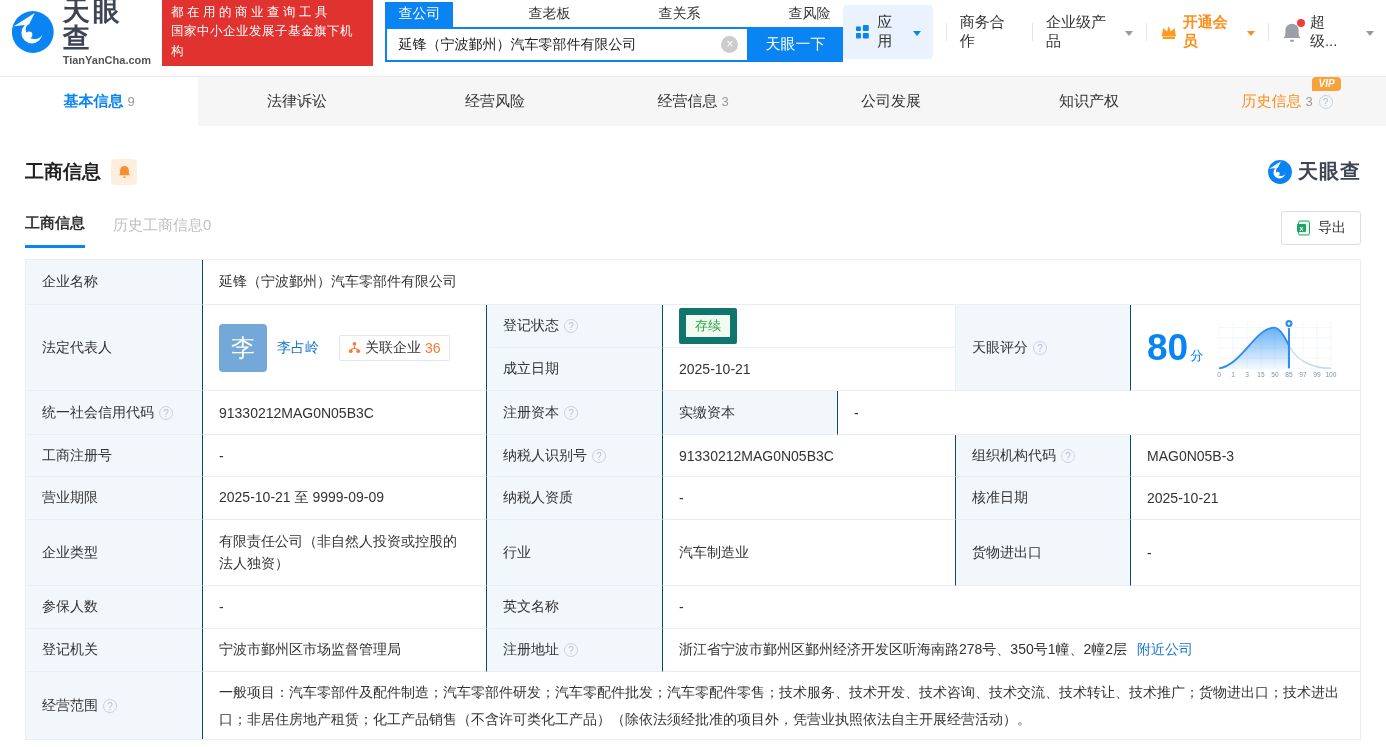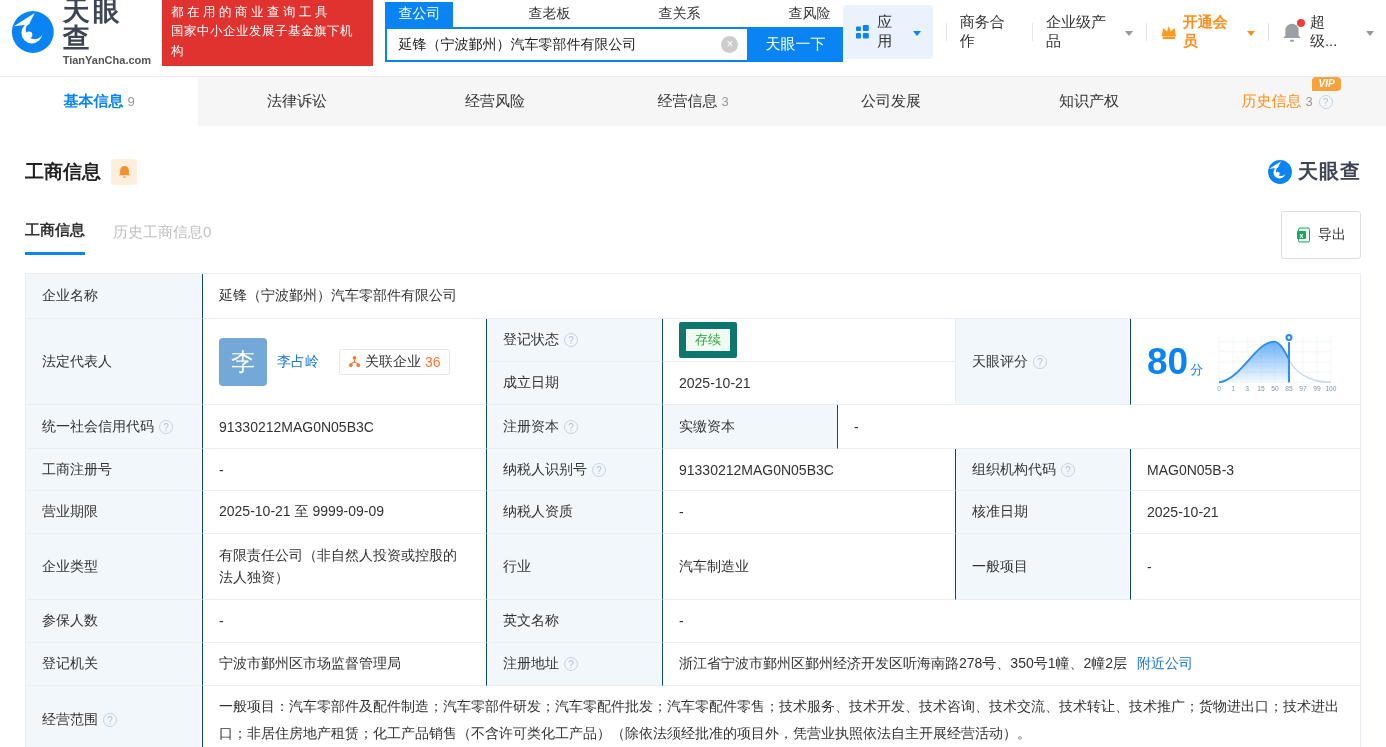--- a/index.html
+++ b/index.html
@@ -51,21 +51,21 @@
   .content { padding:0 25px; }
   .sec-head { display:flex; align-items:center; margin-top:32px; }
   .sec-head h2 { font-size:19px; color:#222; display:inline-block; }
   .bell-badge { display:inline-flex; align-items:center; justify-content:center; width:26px; height:26px; background:#fdeedd; border-radius:4px; margin-left:10px; cursor:pointer; }
   .sec-logo { margin-left:auto; display:flex; align-items:center; gap:5px; }
   .sec-logo span { font-size:20px; font-weight:bold; color:#3d4454; letter-spacing:1px; }
   .subtabs-row { display:flex; align-items:center; margin-top:26px; }
   .subtab { font-size:15px; color:#333; margin-right:28px; padding-bottom:12px; cursor:pointer; }
   .subtab.active { border-bottom:3px solid #0b84f3; font-weight:bold; }
   .subtab.dim { color:#c0c0c0; }
-  .export { margin-left:auto; display:flex; align-items:center; gap:6px; background:#fff; border:1px solid #ddd; border-radius:3px; padding:14px 14px; font-size:14px; color:#333; cursor:pointer; font-family:inherit; margin-bottom:6px; }
+  .export { margin-left:auto; display:flex; align-items:center; gap:6px; background:#fff; border:1px solid #ddd; border-radius:3px; padding:7px 14px; font-size:14px; color:#333; cursor:pointer; font-family:inherit; margin-bottom:6px; }
 
   
   .tbl { border:1px solid #e8eef4; margin-top:8px; font-size:14px; }
   .trow { display:flex; }
   .cell { display:flex; align-items:center; padding:0 16px; border-right:1px solid #0c4a6e; border-bottom:1px solid #e8eef4; min-height:100%; }
   .lc { background:#f2f7fb; color:#333; }
   .vc { background:#fff; color:#333; }
   .w1 { width:177px; flex:none; }
   .w2 { width:284px; flex:none; }
   .w3 { width:176px; flex:none; }
@@ -387,21 +387,21 @@
       <div class="trow h66">
         <div class="cell lc w1">
             <span>企业类型</span>
           </div>
         <div class="cell vc w2 wrap2">有限责任公司（非自然人投资或控股的法人独资）</div>
         <div class="cell lc w3">
             <span>行业</span>
           </div>
         <div class="cell vc w4">汽车制造业</div>
         <div class="cell lc w5">
-            <span>一般项目</span>
+            <span>货物进出口</span>
           </div>
         <div class="cell vc grow">-</div>
       </div>
 
       <div class="trow h43">
         <div class="cell lc w1">
             <span>参保人数</span>
           </div>
         <div class="cell vc w2">-</div>
         <div class="cell lc w3">

